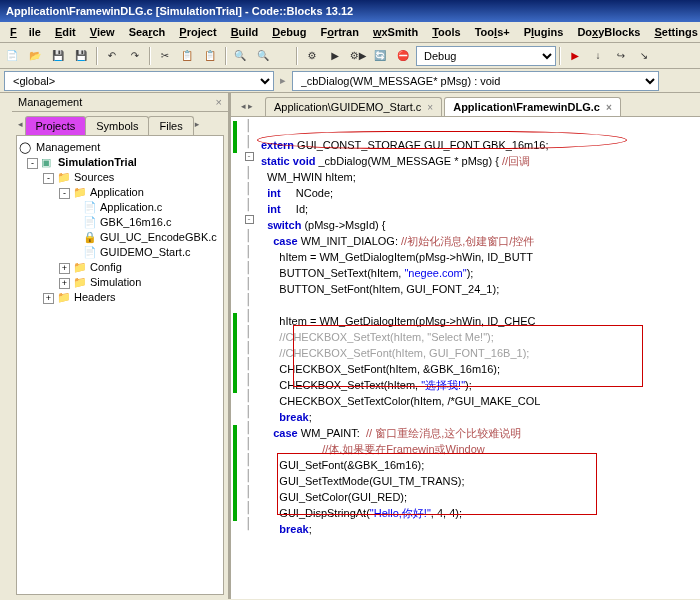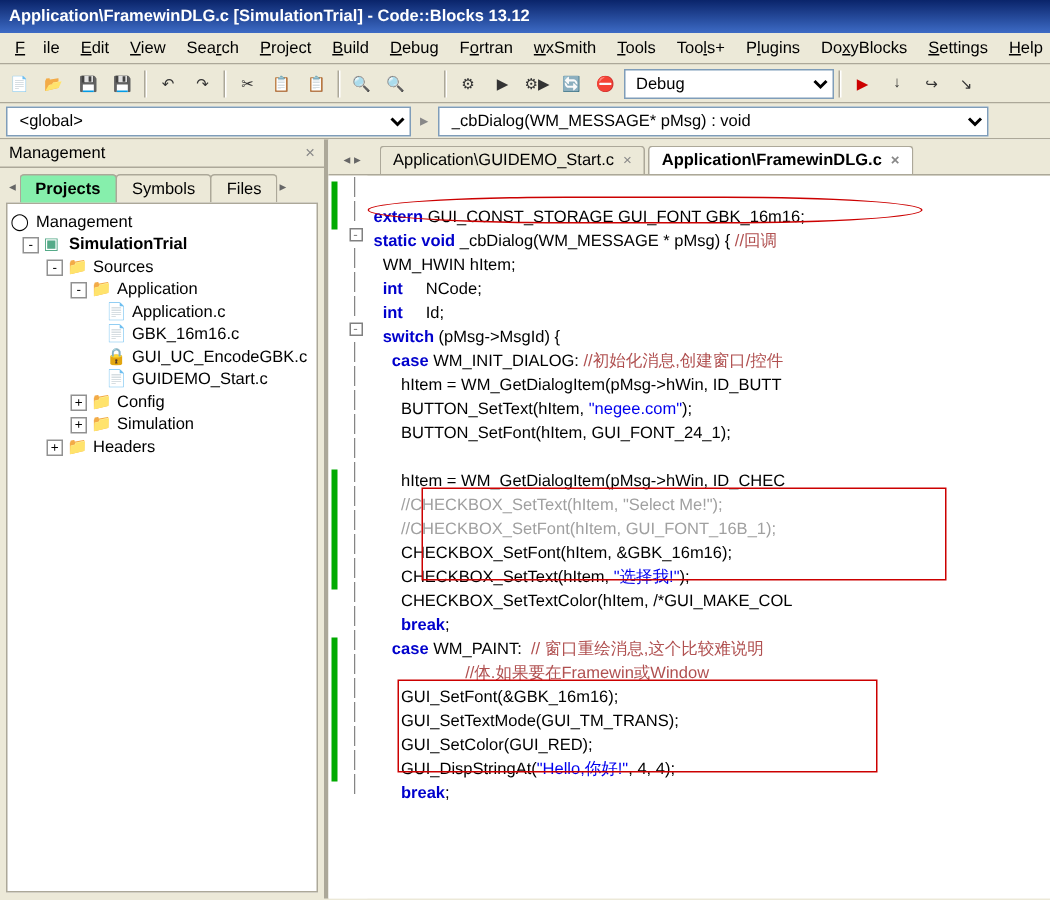--- a/index.html
+++ b/index.html
@@ -1,32 +1,32 @@
 <!DOCTYPE html>
 <html><head>
 <meta charset="utf-8">
 <style>
 * { margin: 0; padding: 0; box-sizing: border-box; font-family: Tahoma, Arial, sans-serif; font-size: 11px; }
 body { background: #ece9d8; overflow: hidden; width: 700px; height: 600px; }
 .titlebar { background: linear-gradient(#0a246a, #3d6bc5); color: #fff; font-weight: bold; font-size: 12px; padding: 4px 6px; height: 22px; display: flex; align-items: center; }
 .menubar { display: flex; gap: 2px; padding: 2px 4px; background: #ece9d8; border-bottom: 1px solid #aca899; }
-.menubar span { padding: 2px 6px; cursor: default; }
+.menubar span { padding: 2px 6px; cursor: default; font-weight: bold; }
 .menubar span u { text-decoration: underline; }
 .toolbar { display: flex; align-items: center; gap: 1px; padding: 2px; background: #ece9d8; border-bottom: 1px solid #aca899; height: 26px; }
 .toolbar .btn { width: 22px; height: 20px; border: 1px solid transparent; display: flex; align-items: center; justify-content: center; font-size: 10px; color: #333; }
 .toolbar .sep { width: 2px; height: 18px; border-left: 1px solid #aca899; border-right: 1px solid #fff; margin: 0 2px; }
 .toolbar select, .toolbar input { height: 20px; border: 1px solid #7f9db9; background: #fff; font-size: 11px; padding: 0 3px; }
 .scope-bar { display: flex; align-items: center; padding: 2px 4px; gap: 6px; background: #ece9d8; border-bottom: 1px solid #aca899; height: 24px; }
 .scope-bar select { flex: 0 0 auto; border: 1px solid #7f9db9; background: #fff; height: 20px; padding: 0 4px; }
-.main { display: flex; height: calc(600px - 22px - 22px - 26px - 24px); }
+.main { display: flex; height: calc(600px - 22px - 22px - 26px - 24px); margin-left: 12px; }
 .mgmt { width: 219px; border-right: 3px solid #aca899; display: flex; flex-direction: column; background: #ece9d8; }
 .mgmt-title { display: flex; justify-content: space-between; padding: 3px 6px; background: #ece9d8; font-size: 11px; border-bottom: 1px solid #aca899; }
 .mgmt-tabs { display: flex; gap: 0; padding: 4px 4px 0 4px; }
 .mgmt-tab { padding: 3px 10px; border: 1px solid #aca899; border-bottom: none; background: #ece9d8; border-radius: 3px 3px 0 0; margin-right: -1px; font-size: 11px; }
-.mgmt-tab.active { background: #86efac; position: relative; z-index: 1; font-weight: bold; }
+.mgmt-tab.active { background: #d946ef; position: relative; z-index: 1; }
 .tree { flex: 1; background: #fff; border: 1px solid #aca899; margin: 0 4px 4px 4px; padding: 4px 2px; overflow: auto; font-family: "Courier New", monospace; font-size: 12px; }
 .tree .node { white-space: nowrap; padding: 1px 0; }
 .tree .exp { display: inline-block; width: 11px; height: 11px; border: 1px solid #919191; text-align: center; line-height: 9px; font-size: 9px; margin-right: 3px; background: #fff; color: #000; }
 .tree .ico { display: inline-block; width: 14px; margin-right: 3px; }
 .tree .bold { font-weight: bold; }
 .editor { flex: 1; display: flex; flex-direction: column; background: #fff; }
 .ed-tabs { display: flex; background: #ece9d8; border-bottom: 1px solid #aca899; padding: 4px 4px 0 10px; }
 .ed-tabs .arrows { width: 24px; font-size: 9px; color: #666; padding-top: 4px; }
 .ed-tab { padding: 3px 8px; border: 1px solid #aca899; border-bottom: none; background: #ece9d8; border-radius: 3px 3px 0 0; margin-right: 2px; font-size: 11px; display: flex; align-items: center; gap: 6px; }
 .ed-tab.active { background: #fff; font-weight: bold; }

